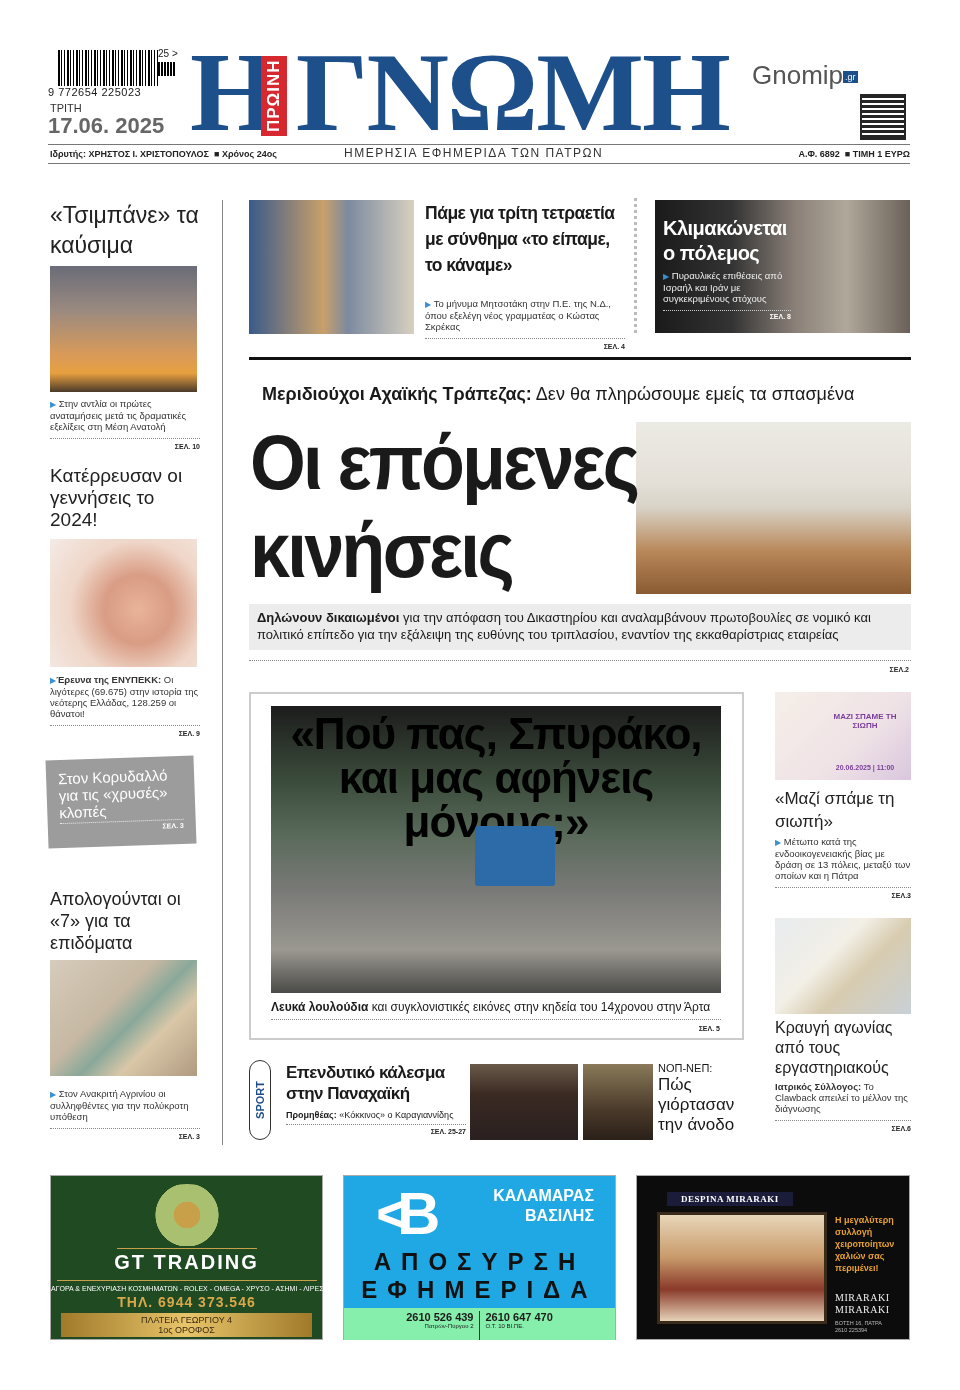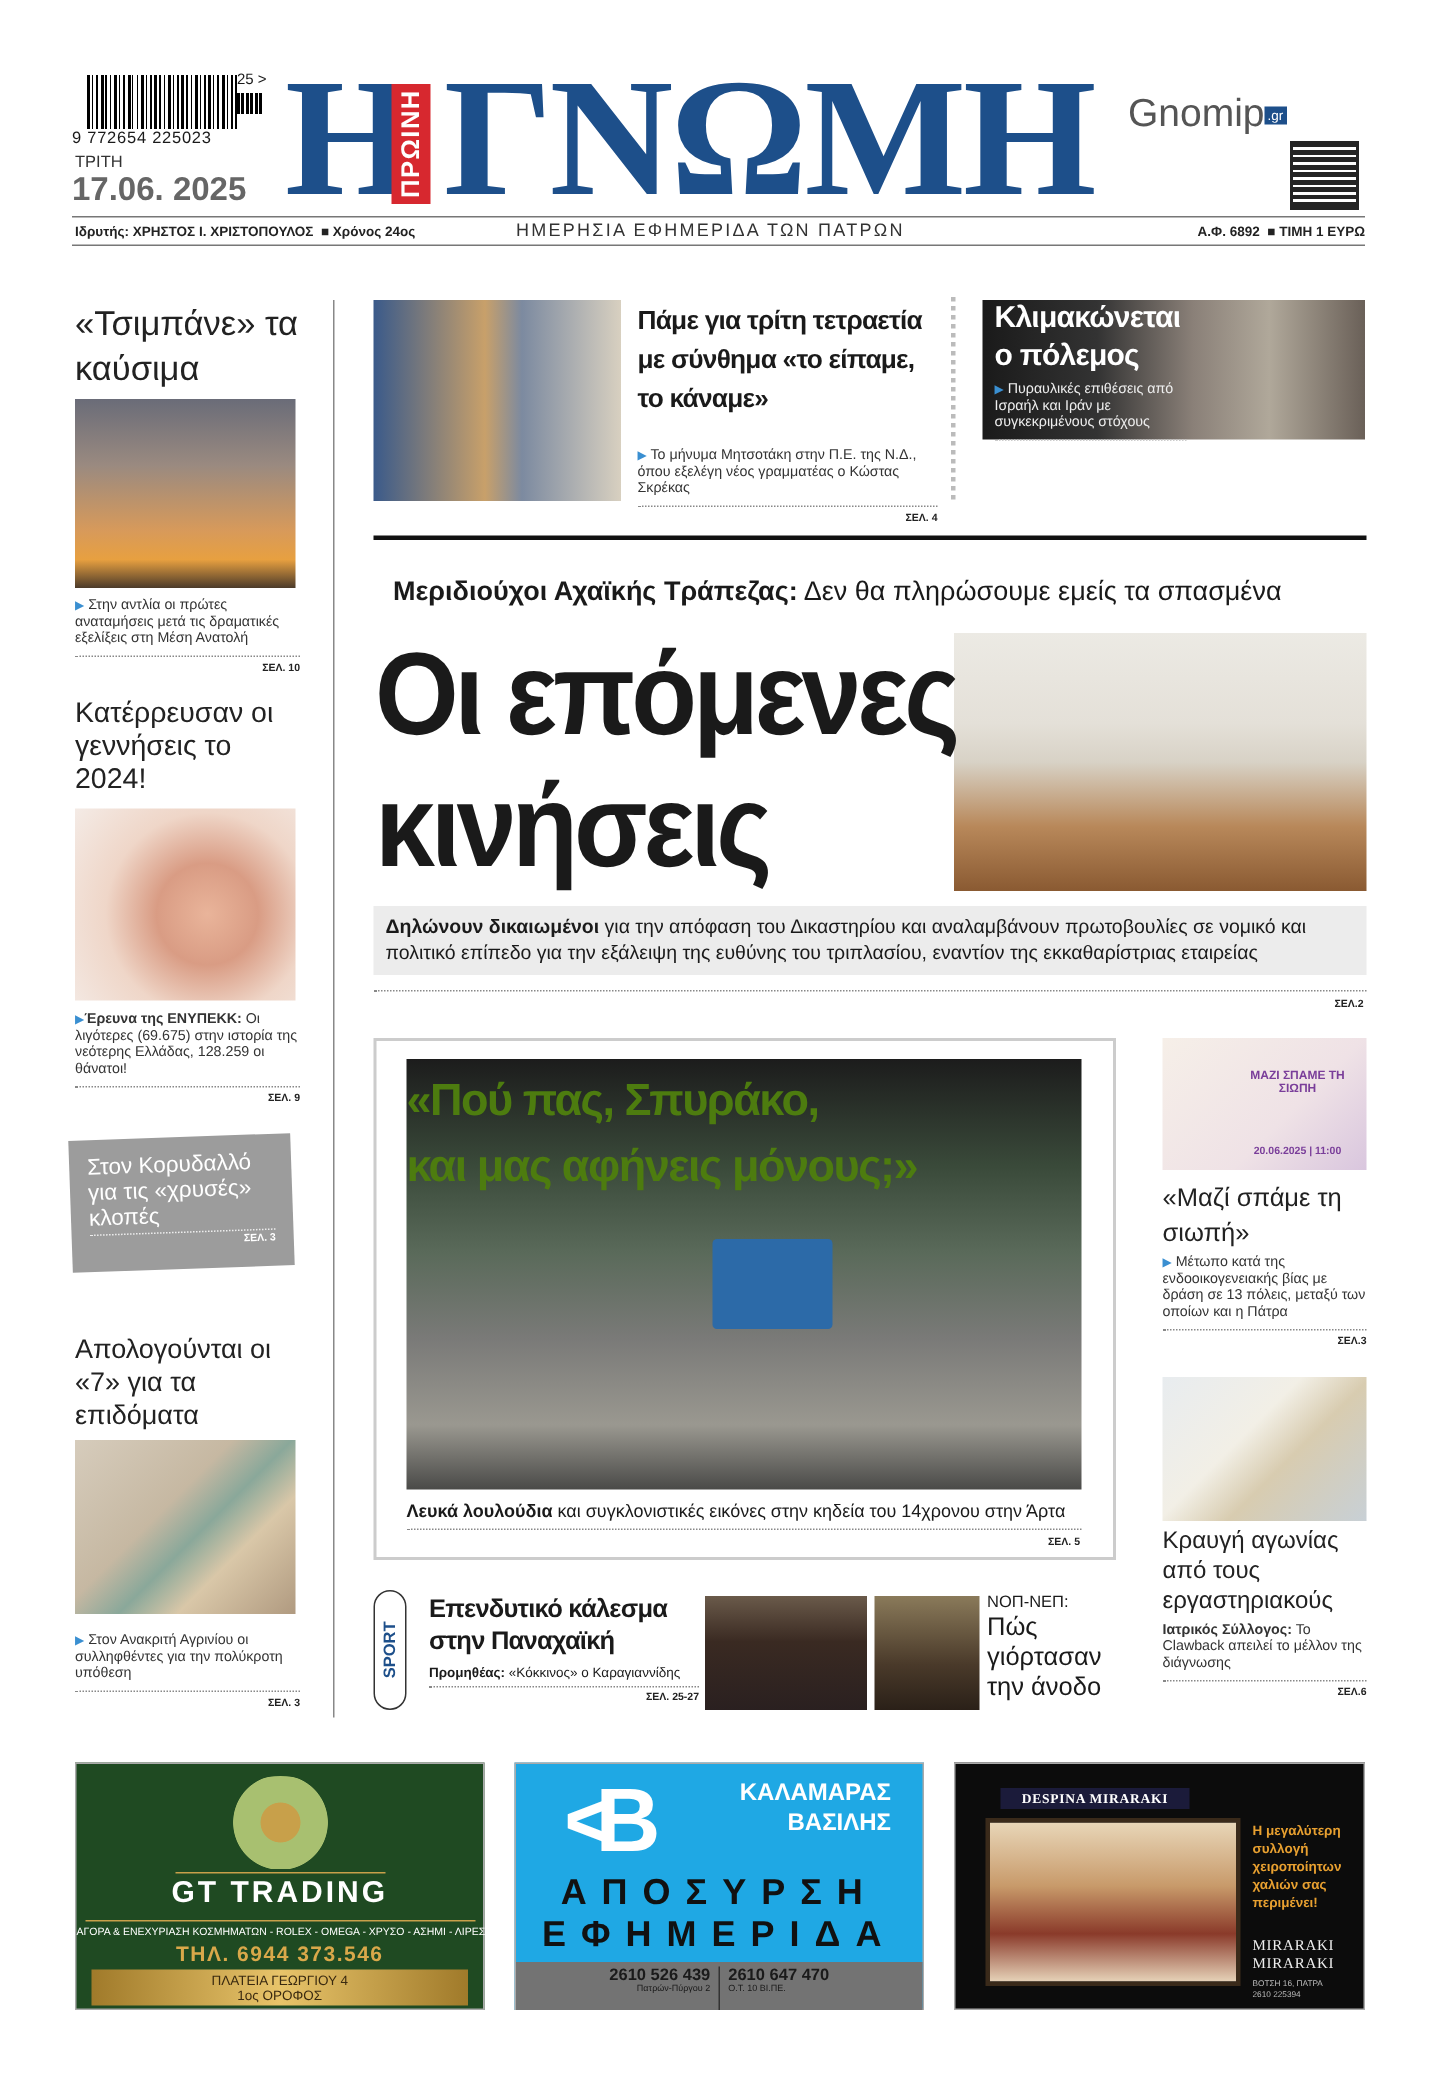--- a/index.html
+++ b/index.html
@@ -102,41 +102,41 @@
   <div class="abs" style="left:176px;top:0;width:200px">
     <div style="font-size:17.5px;font-weight:bold;line-height:26px;letter-spacing:-0.5px">Πάμε για τρίτη τετραετία με σύνθημα «το είπαμε, το κάναμε»</div>
     <div class="smalltxt" style="margin-top:20px"><span class="tri">▶</span> <span>Το μήνυμα Μητσοτάκη στην Π.Ε. της Ν.Δ., όπου εξελέγη νέος γραμματέας ο Κώστας Σκρέκας</span></div>
     <div class="dots" style="margin-top:6px"></div>
     <div class="sel" style="margin-top:4px">ΣΕΛ. 4</div>
   </div>
 </div>
 
 <div class="abs" style="left:634px;top:198px;width:4px;height:135px;border-left:3px dotted #bbb"></div>
 
-<div class="abs ph-war" style="left:655px;top:200px;width:255px;height:93px;padding:0 8px">
+<div class="abs ph-war" style="left:655px;top:200px;width:255px;height:133px;padding:16px 8px">
   <div style="color:#fff;font-size:20px;font-weight:bold;line-height:25px;width:130px;letter-spacing:-0.5px">Κλιμακώνεται ο πόλεμος</div>
   <div style="color:#eee;font-size:9.5px;line-height:11px;width:128px;margin-top:4px"><span class="tri">▶</span> <span>Πυραυλικές επιθέσεις από Ισραήλ και Ιράν με συγκεκριμένους στόχους</span></div>
   <div class="dots" style="border-color:#ccc;width:128px;margin-top:6px"></div>
   <div class="sel" style="color:#fff;width:128px;margin-top:2px">ΣΕΛ. 8</div>
 </div>
 
 <div class="abs" style="left:249px;top:357px;width:662px;border-top:3px solid #111"></div>
 <div class="abs" style="left:262px;top:384px;font-size:18px;white-space:nowrap"><span class="bold">Μεριδιούχοι Αχαϊκής Τράπεζας:</span> <span>Δεν θα πληρώσουμε εμείς τα σπασμένα</span></div>
 <div class="abs" style="left:250px;top:418px;font-size:78px;font-weight:bold;line-height:88px;letter-spacing:-3px;transform:scaleX(0.92);transform-origin:left top;white-space:nowrap;z-index:2">
     <div>Οι επόμενες</div>
     <div>κινήσεις</div>
   </div>
 <div class="abs photo ph-meet" style="left:636px;top:422px;width:275px;height:172px;z-index:1"></div>
 <div class="abs" style="left:249px;top:604px;width:662px;height:46px;background:#ececec;padding:5px 8px;font-size:13px;line-height:17px"><span class="bold">Δηλώνουν δικαιωμένοι</span> <span>για την απόφαση του Δικαστηρίου και αναλαμβάνουν πρωτοβουλίες σε νομικό και πολιτικό επίπεδο για την εξάλειψη της ευθύνης του τριπλασίου, εναντίον της εκκαθαρίστριας εταιρείας</span></div>
 <div class="abs dots" style="left:249px;top:660px;width:662px"></div>
 <div class="abs sel" style="left:849px;top:666px;width:60px">ΣΕΛ.2</div>
 
 <div class="abs" style="left:249px;top:692px;width:495px;height:348px;border:2px solid #ccc"></div>
 <div class="abs ph-funeral" style="left:271px;top:706px;width:450px;height:287px"></div>
-<div class="abs" style="left:271px;top:712px;width:450px;color:#4d7c0f;font-size:30px;font-weight:bold;line-height:44px;letter-spacing:-1px">
+<div class="abs" style="left:271px;top:712px;width:450px;text-align:center;color:#000000;font-size:44px;font-weight:bold;line-height:44px;letter-spacing:-1px">
     <div>«Πού πας, Σπυράκο,</div>
     <div>και μας αφήνεις μόνους;»</div>
   </div>
 <div class="abs" style="left:475px;top:826px;width:80px;height:60px;background:#2c6aa8;border-radius:3px"></div>
 <div class="abs" style="left:271px;top:1000px;font-size:12px;white-space:nowrap"><span class="bold">Λευκά λουλούδια</span> <span>και συγκλονιστικές εικόνες στην κηδεία του 14χρονου στην Άρτα</span></div>
 <div class="abs dots" style="left:271px;top:1019px;width:450px"></div>
 <div class="abs sel" style="left:660px;top:1025px;width:60px">ΣΕΛ. 5</div>
 
 <div class="abs" style="left:775px;top:692px;width:136px">
   <div class="ph-poster" style="height:88px;position:relative;padding:20px 4px 0 48px;text-align:center">
@@ -189,21 +189,21 @@
 <div class="abs ad" style="left:343px;top:1175px;width:273px;height:165px;background:#1fa8e4">
   <div class="abs" style="left:32px;top:10px;width:76px;height:56px;color:#fff;font-size:60px;font-weight:bold;line-height:56px;letter-spacing:-14px">&lt;B</div>
   <div class="abs" style="left:130px;top:10px;width:120px;text-align:right;color:#fff;font-size:16px;font-weight:bold;line-height:20px">
     <div>ΚΑΛΑΜΑΡΑΣ</div>
     <div>ΒΑΣΙΛΗΣ</div>
   </div>
   <div class="abs" style="left:0;top:72px;width:100%;text-align:center;color:#111;font-size:24px;font-weight:bold;letter-spacing:10px;line-height:28px">
     <div>ΑΠΟΣΥΡΣΗ</div>
     <div>ΕΦΗΜΕΡΙΔΑ</div>
   </div>
-  <div class="abs" style="left:0;top:132px;width:100%;height:32px;background:#737373;display:flex;justify-content:center;gap:6px;padding-top:3px">
+  <div class="abs" style="left:0;top:132px;width:100%;height:32px;background:#86efac;display:flex;justify-content:center;gap:6px;padding-top:3px">
     <div style="text-align:right;padding-right:5px;border-right:1.5px solid #333">
       <div style="font-size:11px;font-weight:bold">2610 526 439</div>
       <div style="font-size:6px">Πατρών-Πύργου 2</div>
     </div>
     <div>
       <div style="font-size:11px;font-weight:bold">2610 647 470</div>
       <div style="font-size:6px">Ο.Τ. 10 ΒΙ.ΠΕ.</div>
     </div>
   </div>
 </div>

